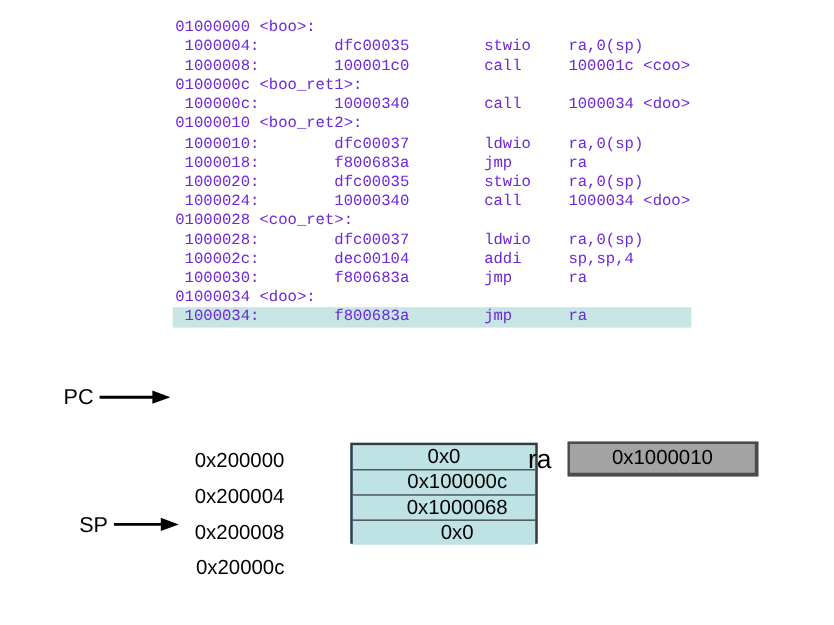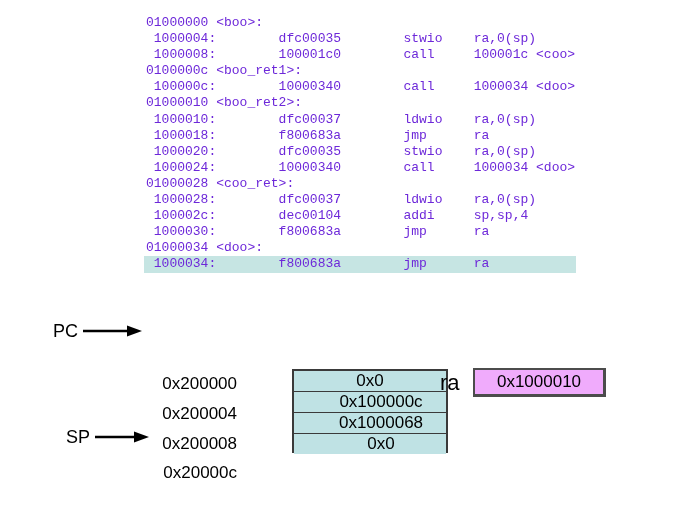--- a/index.html
+++ b/index.html
@@ -46,24 +46,24 @@
     font-size:17px;background:#bfe2e4;
   }
   .stack-cell + .stack-cell{border-top:1.5px solid #3a3a3a;padding-left:22px;}
 
   
   .ra-label{
     position:absolute;left:440px;top:368px;width:26px;height:29px;
     line-height:29px;text-align:left;font-size:22px;
   }
   .ra-box{
-    position:absolute;left:473px;top:368px;width:133px;height:29px;
+    position:absolute;left:473px;top:368px;width:159px;height:29px;
     box-sizing:border-box;
     border:2px solid #4c4c4c;border-right-width:3px;border-bottom-width:3px;
-    background:#f0abfc;
+    background:#a3a3a3;
     display:flex;align-items:center;justify-content:center;
     font-size:17px;
     text-align:right;
   }
 </style>
 </head>
 <body>
 
 <div class="slide">
 

